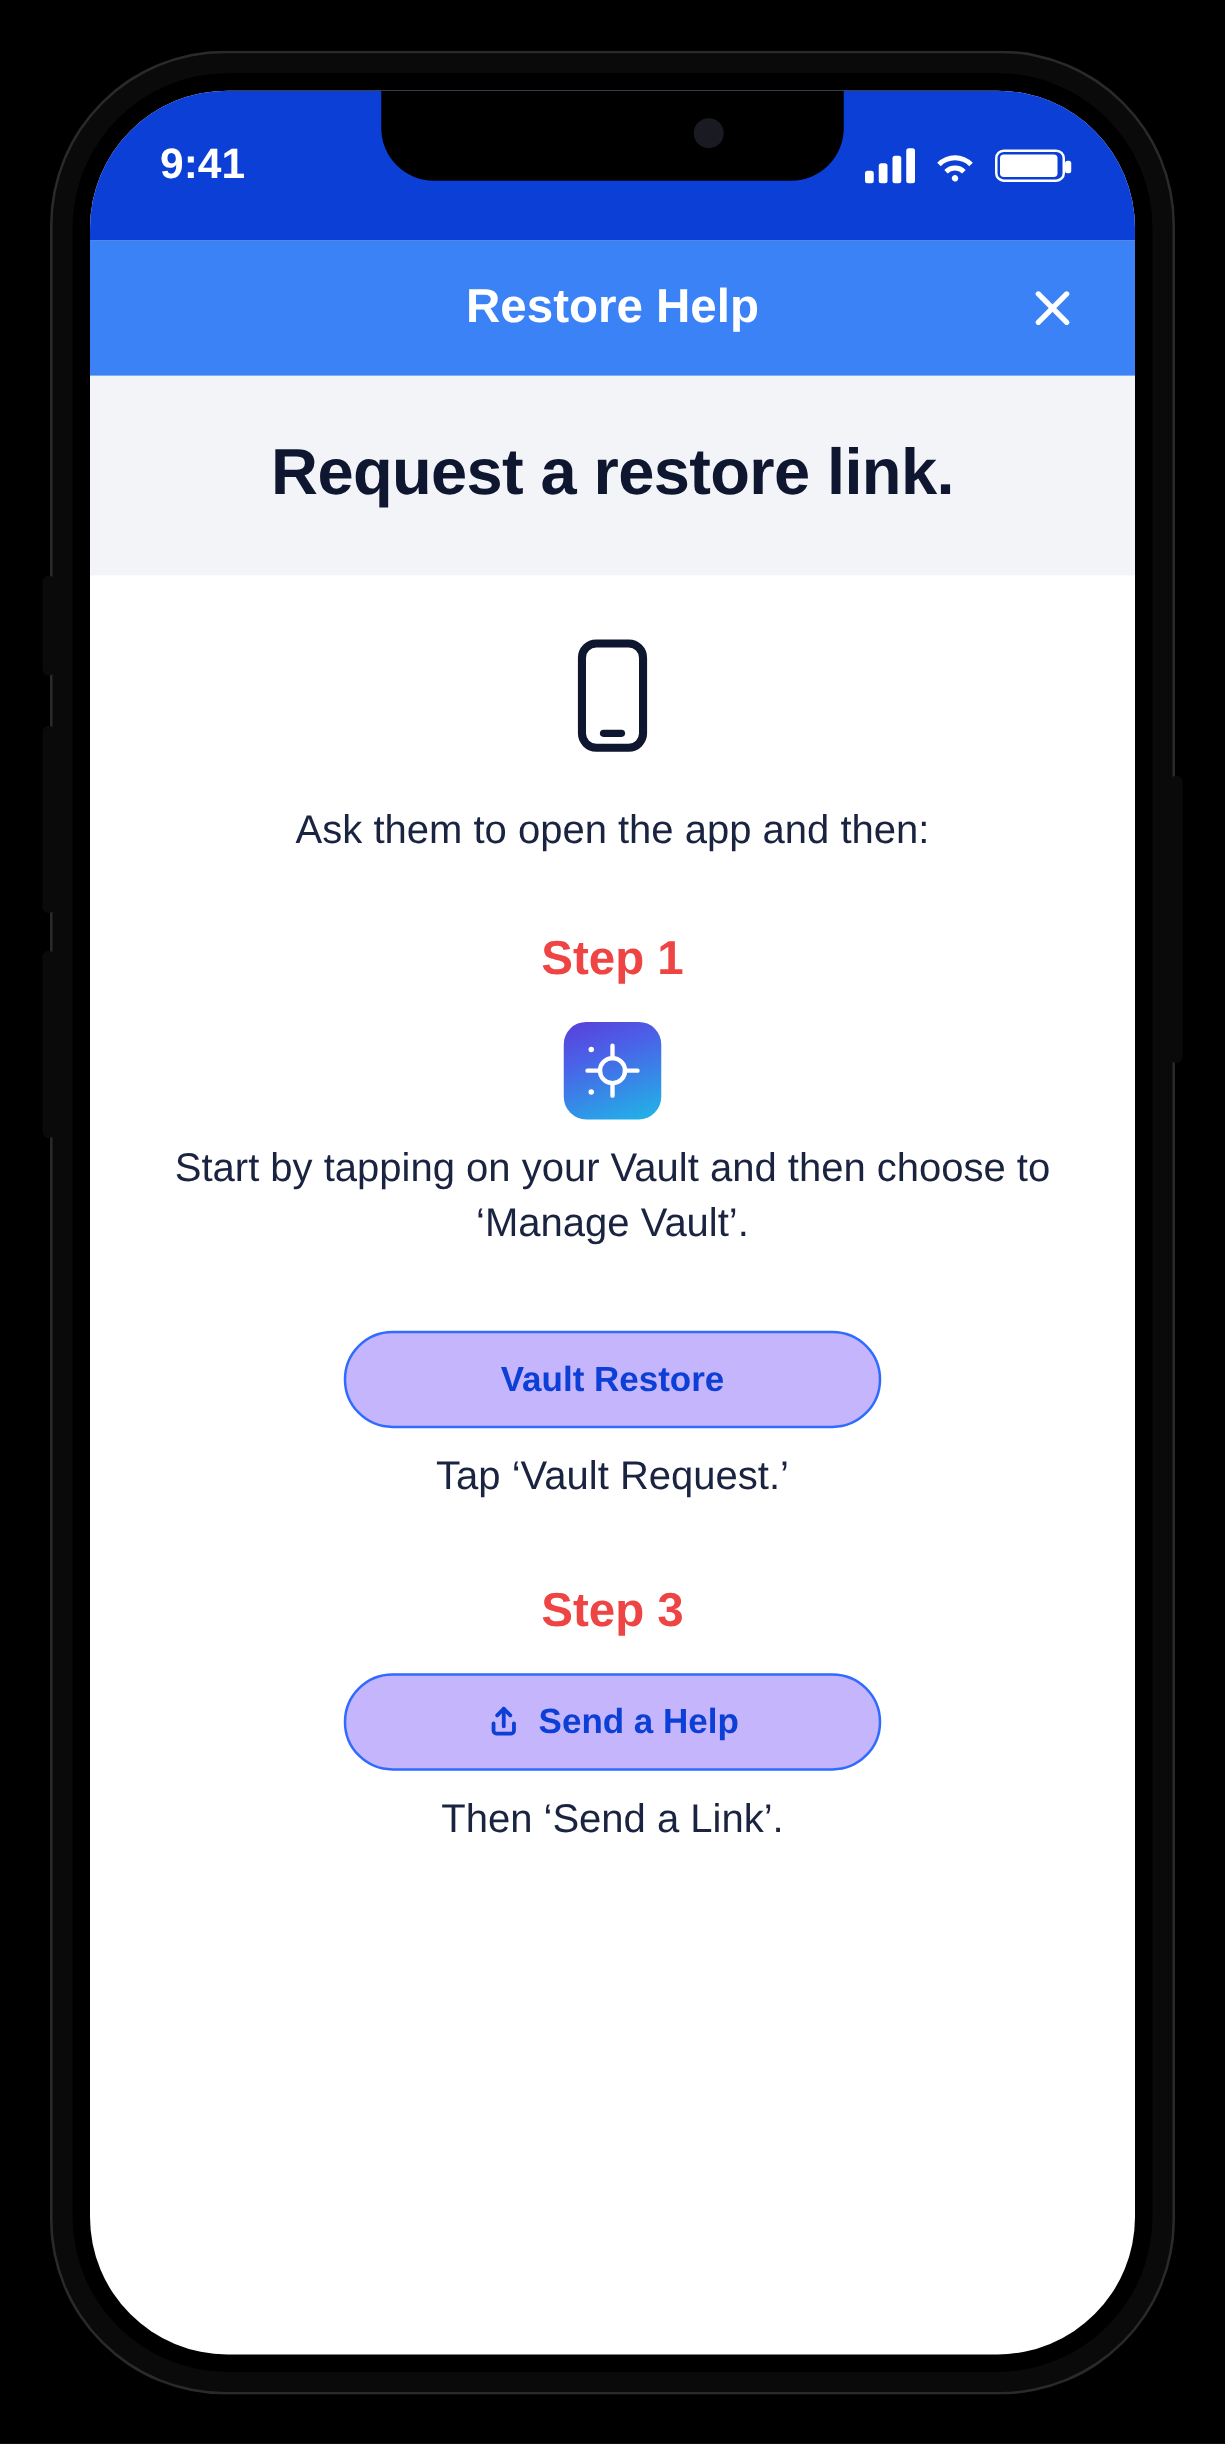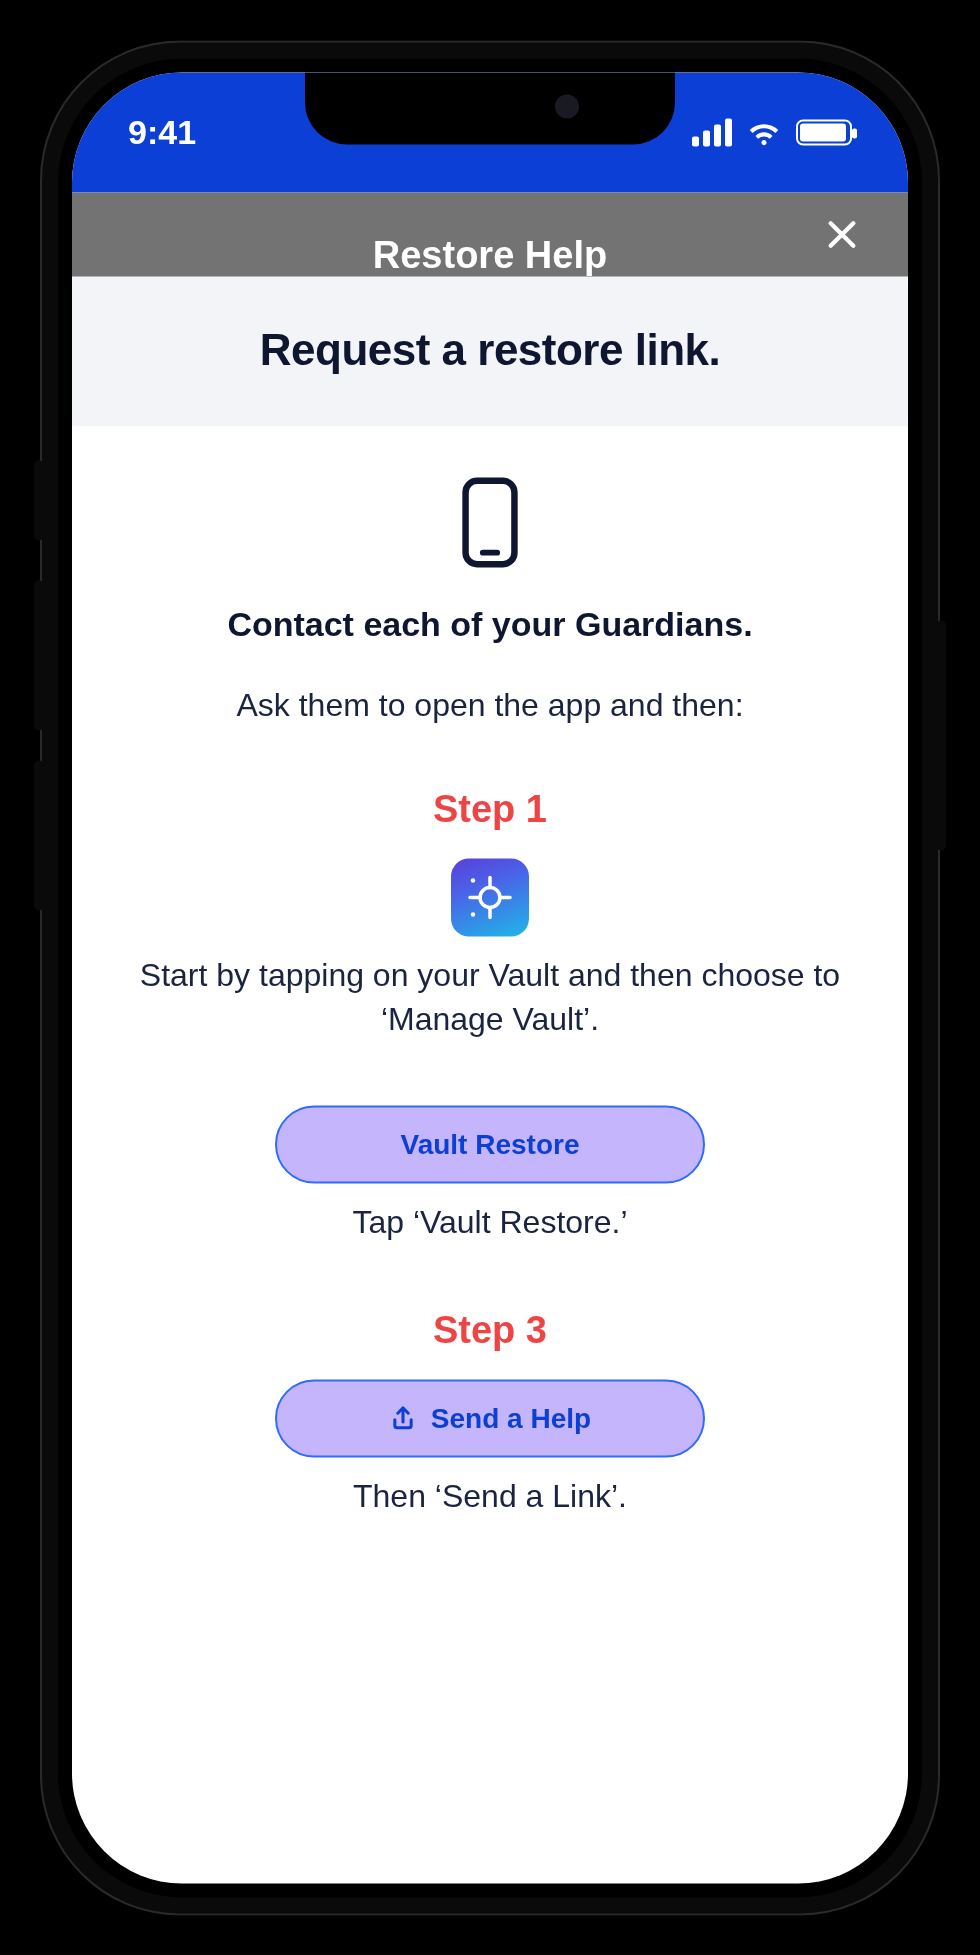--- a/index.html
+++ b/index.html
@@ -84,24 +84,24 @@
   .signal-bars span:nth-child(3){height:22px;}
   .signal-bars span:nth-child(4){height:28px;}
   .battery {
     width: 56px; height: 26px; border: 2.5px solid #fff; border-radius: 7px; position: relative;
   }
   .battery::after { content:""; position:absolute; right:-7px; top:7px; width:5px; height:10px; background:#fff; border-radius:2px; }
   .battery-fill { position:absolute; left:2px; top:2px; bottom:2px; right:4px; background:#fff; border-radius:3px; }
 
   
   .nav-bar {
-    height: 84px;
-    background: #737373;
+    height: 108px;
+    background: #3b82f6;
     display: flex;
-    align-items: flex-end;
+    align-items: center;
     justify-content: center;
     position: relative;
   }
   .nav-title { color: #fff; font-size: 38px; font-weight: 700; }
   .nav-close {
     position: absolute;
     right: 44px;
     top: 50%;
     transform: translateY(-50%);
     width: 44px; height: 44px;
@@ -110,21 +110,21 @@
   }
 
   
   .subheader {
     background: #f2f4f8;
     padding: 48px 30px 52px;
     text-align: center;
   }
   .subheader h1 {
     color: #0f1630;
-    font-size: 44px;
+    font-size: 52px;
     font-weight: 800;
     letter-spacing: -0.5px;
   }
 
   
   .content {
     background: #fff;
     padding: 50px 36px 60px;
     text-align: center;
     color: #0f1630;
@@ -210,21 +210,20 @@
 
       <div class="content">
 
         <div class="phone-icon-wrap">
           <svg width="58" height="92" viewBox="0 0 40 64" fill="none">
             <rect x="3" y="3" width="34" height="58" rx="8" stroke="#0f1630" stroke-width="4.5"></rect>
             <line x1="15" y1="53" x2="25" y2="53" stroke="#0f1630" stroke-width="4" stroke-linecap="round"></line>
           </svg>
         </div>
 
-        <div class="intro-bold">Contact each of your Guardians.</div>
         <div class="intro-sub">Ask them to open the app and then:</div>
 
         <div class="step">
           <div class="step-title">Step 1</div>
           <div class="vault-icon">
             <svg width="46" height="46" viewBox="0 0 46 46">
               <circle cx="23" cy="23" r="10" stroke="#fff" stroke-width="3.5" fill="none"></circle>
               <line x1="23" y1="13" x2="23" y2="3" stroke="#fff" stroke-width="3.5" stroke-linecap="round"></line>
               <line x1="23" y1="33" x2="23" y2="43" stroke="#fff" stroke-width="3.5" stroke-linecap="round"></line>
               <line x1="13" y1="23" x2="3" y2="23" stroke="#fff" stroke-width="3.5" stroke-linecap="round"></line>
@@ -233,21 +232,21 @@
               <circle cx="6" cy="40" r="2.2" fill="#fff"></circle>
             </svg>
           </div>
           <div class="step-text">Start by tapping on your Vault and then choose to ‘Manage Vault’.</div>
         </div>
 
         <div class="step">
           <button class="pill-btn">
             <span>Vault Restore</span>
           </button>
-          <div class="step-text">Tap ‘Vault Restore.’</div>
+          <div class="step-text">Tap ‘Vault Request.’</div>
         </div>
 
         <div class="step">
           <div class="step-title">Step 3</div>
           <button class="pill-btn">
             <svg width="28" height="28" viewBox="0 0 24 24" fill="none" stroke="#0b3fd6" stroke-width="2.6" stroke-linecap="round" stroke-linejoin="round">
               <path d="M12 3v12"></path>
               <path d="M7.5 7.5L12 3l4.5 4.5"></path>
               <path d="M5 13v5a2 2 0 0 0 2 2h10a2 2 0 0 0 2-2v-5"></path>
             </svg>

